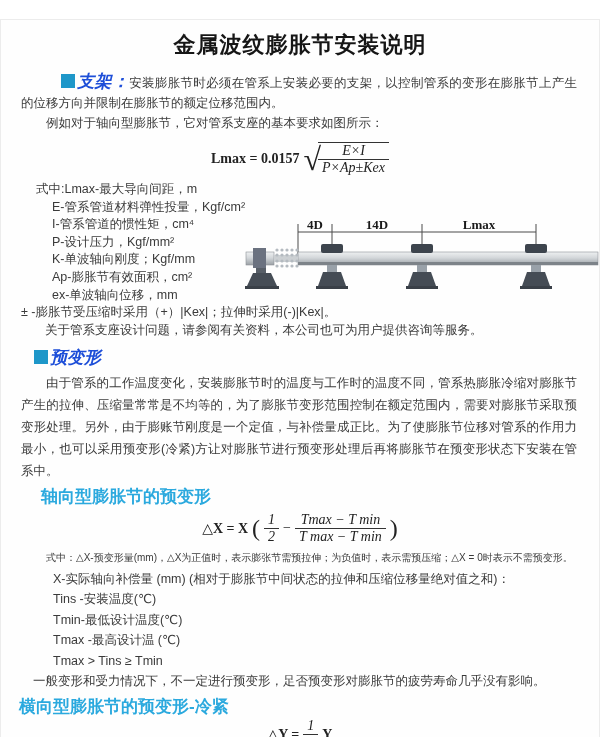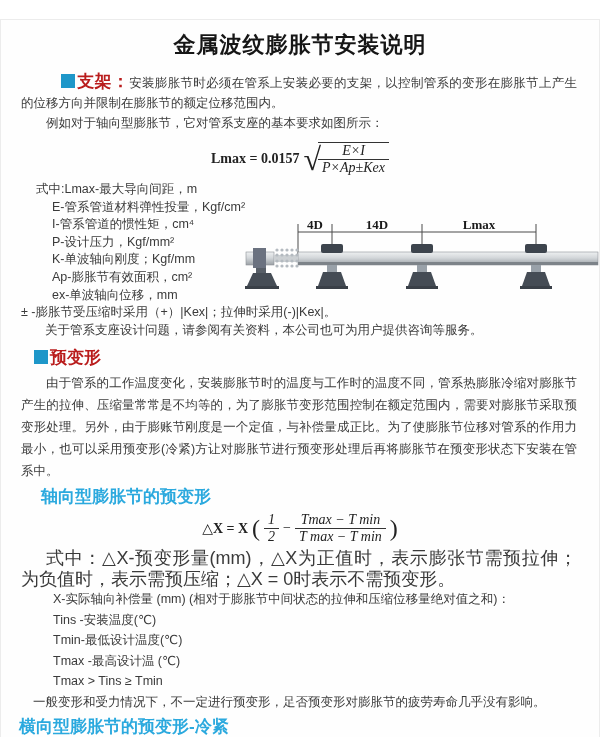--- a/index.html
+++ b/index.html
@@ -1,21 +1,21 @@
 <!DOCTYPE html>
 <html><head>
 <meta charset="utf-8">
 <style>
   html,body{margin:0;padding:0;}
   body{width:600px;height:737px;background:#fff;font-family:"Liberation Sans","DejaVu Sans",sans-serif;color:#3a3a3a;}
   .page{position:relative;width:600px;height:737px;overflow:hidden;background:#fefefe;box-sizing:border-box;border:1px solid #ececec;margin-top:19px;}
 
   .title{padding-top:10px;text-align:center;font-size:22px;font-weight:bold;color:#161616;letter-spacing:1px;line-height:30px;}
 
-  .accent{color:#b91c1c;}
+  .accent{color:#1d4ed8;font-style:italic;}
   .bullet{display:inline-block;width:14px;height:14px;background:#1e97c9;margin-right:2px;vertical-align:-1px;}
 
   .p-body{margin:12px 22px 0 20px;font-size:12.5px;line-height:20px;text-align:justify;text-indent:40px;}
   .sec-inline-heading{font-size:17px;font-weight:bold;}
   .example{margin:0 22px 0 20px;font-size:12.5px;line-height:20px;text-indent:25px;}
 
   .formula{margin:6px 0 2px;display:flex;justify-content:center;align-items:center;gap:4px;font-family:"Liberation Serif","DejaVu Serif",serif;font-size:14px;color:#222;height:40px;}
   .f-bold{font-weight:bold;font-style:normal;}
   .frac{display:inline-block;text-align:center;font-style:italic;line-height:1.15;}
   .frac .num{display:block;border-bottom:1px solid #333;padding:0 4px;}
@@ -34,21 +34,21 @@
 
   .sec-heading{margin:8px 20px 0 33px;font-size:17px;font-weight:bold;line-height:22px;}
   .predeform-body{margin:3px 22px 0 20px;font-size:12.5px;line-height:22px;text-align:justify;text-indent:25px;}
 
   .subheading{margin:4px 0 0 40px;font-size:17px;font-weight:bold;color:#2ba9de;line-height:22px;}
   .subheading.lateral{margin-left:18px;}
 
   .formula.small{height:36px;margin:2px 0;}
   .formula.tiny{height:30px;margin:2px 0;}
 
-  .note{margin:2px 22px 0 20px;font-size:18px;line-height:20.5px;text-align:justify;text-indent:25px;}
+  .note{margin:2px 22px 0 20px;font-size:10px;line-height:20.5px;text-align:justify;text-indent:25px;}
   .x-def{margin:0 22px 0 52px;font-size:12.5px;line-height:20.5px;}
   .temp-line{margin-left:52px;font-size:12.5px;line-height:20.5px;}
   .closing{margin:0 22px 0 32px;font-size:12.5px;line-height:20.5px;}
 
   .diagram{position:absolute;top:196px;left:243px;width:355px;height:100px;}
   .dim-label{font-family:"Liberation Serif","DejaVu Serif",serif;font-weight:bold;font-size:13px;fill:#1a1a1a;}
 </style>
 </head>
 <body>
 

